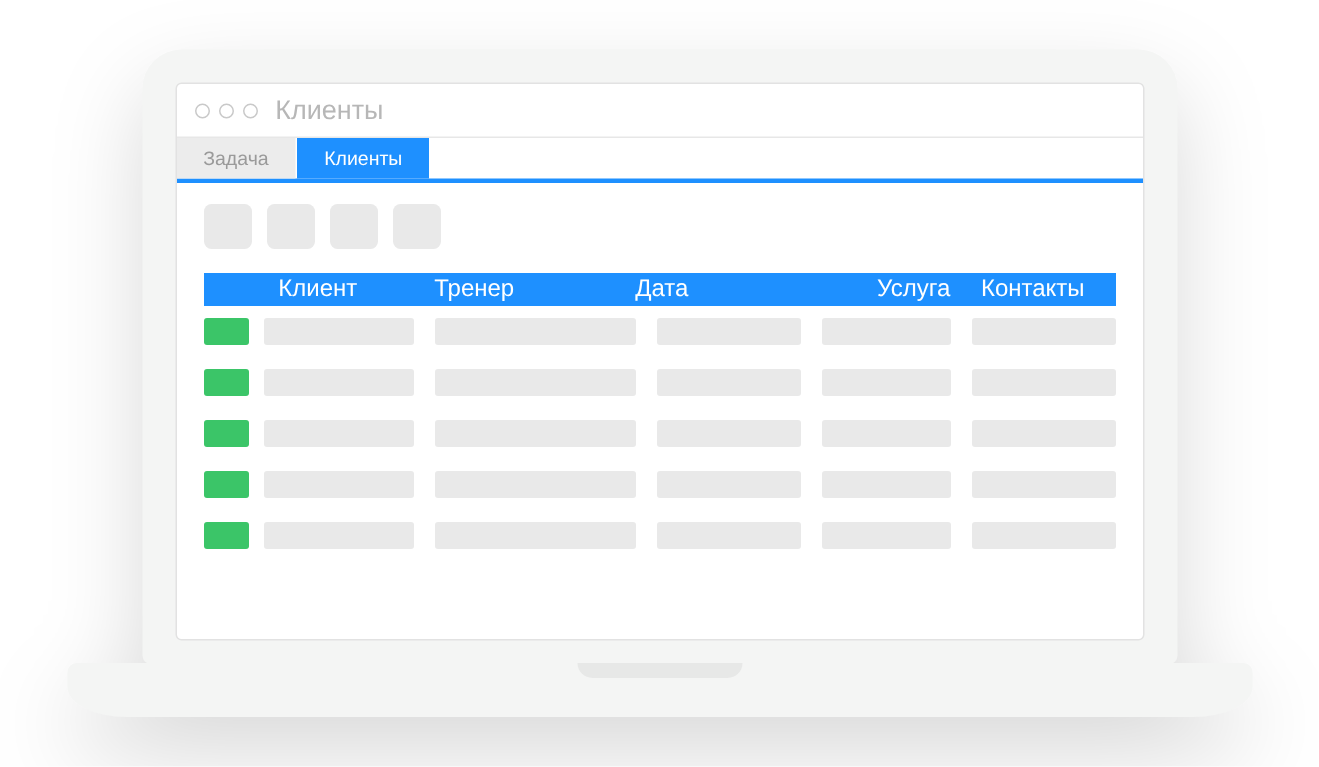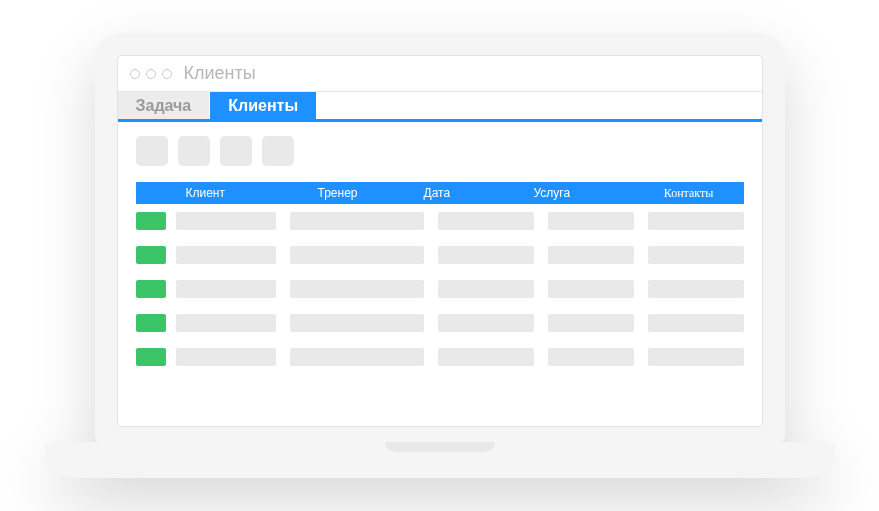--- a/index.html
+++ b/index.html
@@ -88,25 +88,24 @@
   
   .tabs {
     display: flex;
     border-bottom: 3px solid #1e90ff;
     height: 30px;
   }
   .tab {
     padding: 0 18px;
     display: flex;
     align-items: center;
-    font-size: 16px;
+    font-size: 13px;
     color: #9a9a9a;
     background: #ececec;
     cursor: pointer;
-    font-weight: bold;
   }
   .tab + .tab { margin-left: 1px; }
   .tab.active {
     background: #1e90ff;
     color: #ffffff;
   }
 
   
   .content {
     padding: 14px 18px 10px 18px;
@@ -126,30 +125,30 @@
   }
 
   
   .table {
     width: 100%;
   }
   .thead {
     display: flex;
     background: #1e90ff;
     color: #ffffff;
-    font-size: 12px;
+    font-size: 16px;
     height: 22px;
     align-items: center;
   }
   .col-status  { width: 40px;  flex: 0 0 40px; }
   .col-client  { width: 110px; flex: 0 0 110px; text-align: left; padding-left: 10px;}
-  .col-trainer { flex: 1 1 0; text-align: left; padding-left: 4px; margin-left: 28px;}
+  .col-trainer { flex: 1 1 0; text-align: left; padding-left: 4px;}
   .col-date    { width: 110px; flex: 0 0 110px; text-align: left;}
-  .col-service { width: 100px; flex: 0 0 100px; text-align: left;}
-  .col-contact { width: 110px; flex: 0 0 110px; text-align: center; font-family: Liberation Serif, serif;}
+  .col-service { width: 100px; flex: 0 0 100px; text-align: right;}
+  .col-contact { width: 110px; flex: 0 0 110px; text-align: center;}
 
   .tbody { }
   .row {
     display: flex;
     align-items: center;
     height: 34px;
     gap: 0;
   }
   .cell {
     height: 18px;

